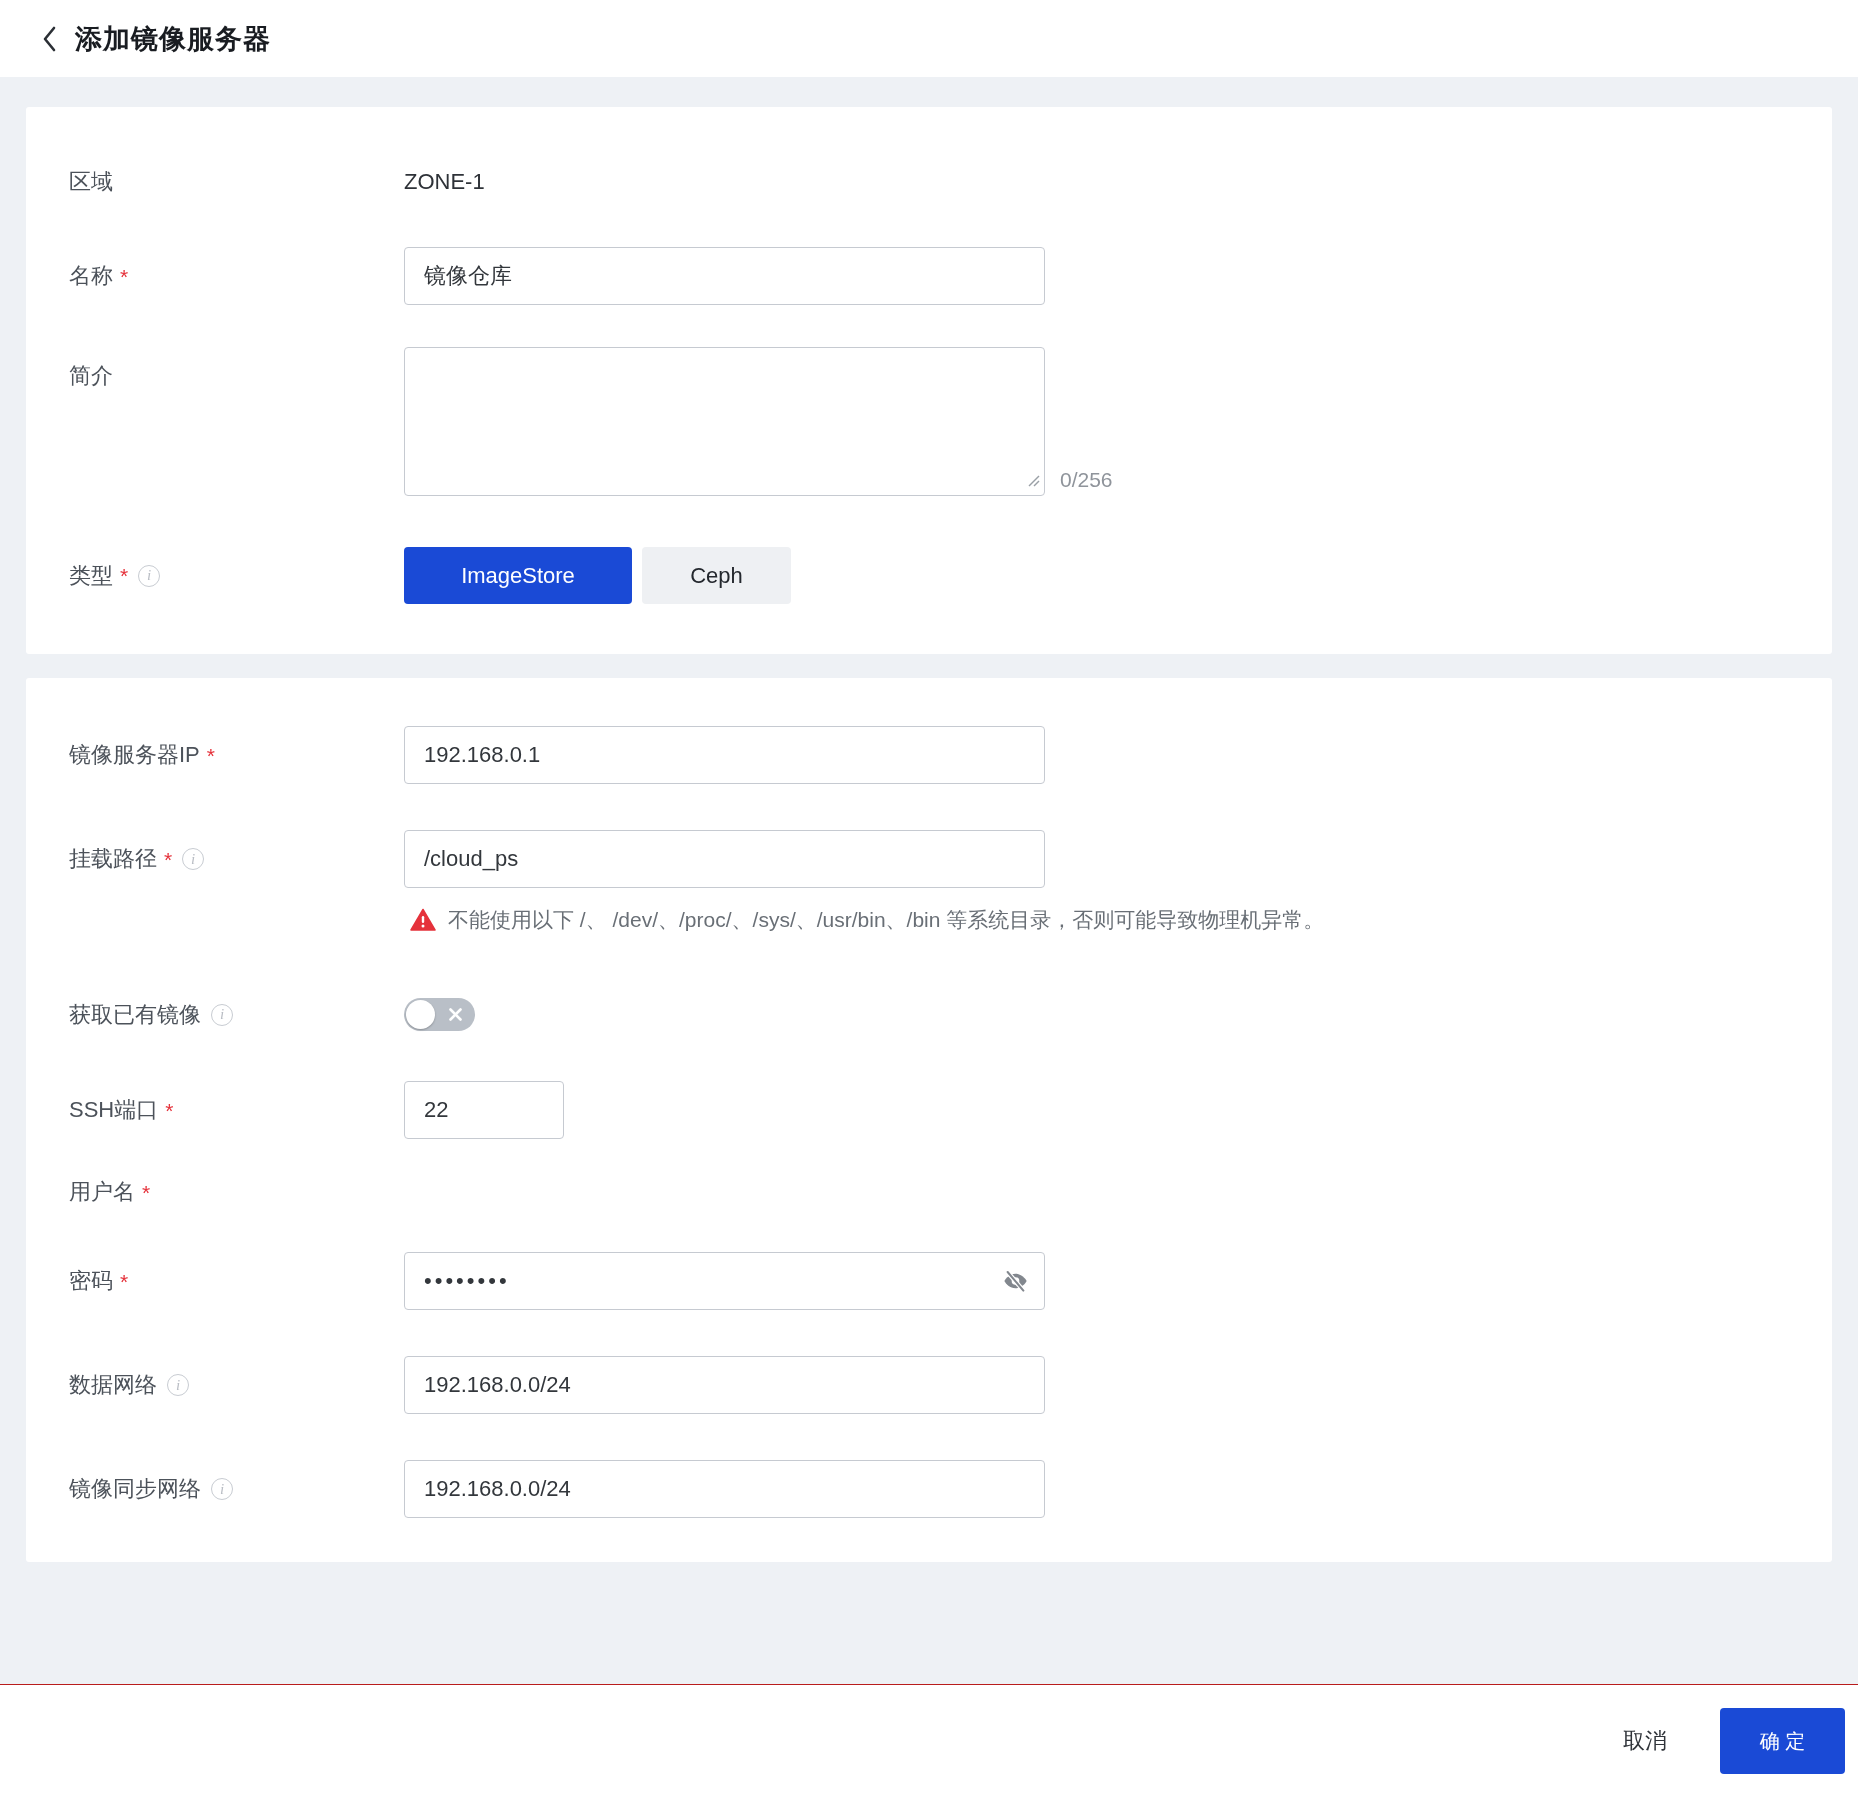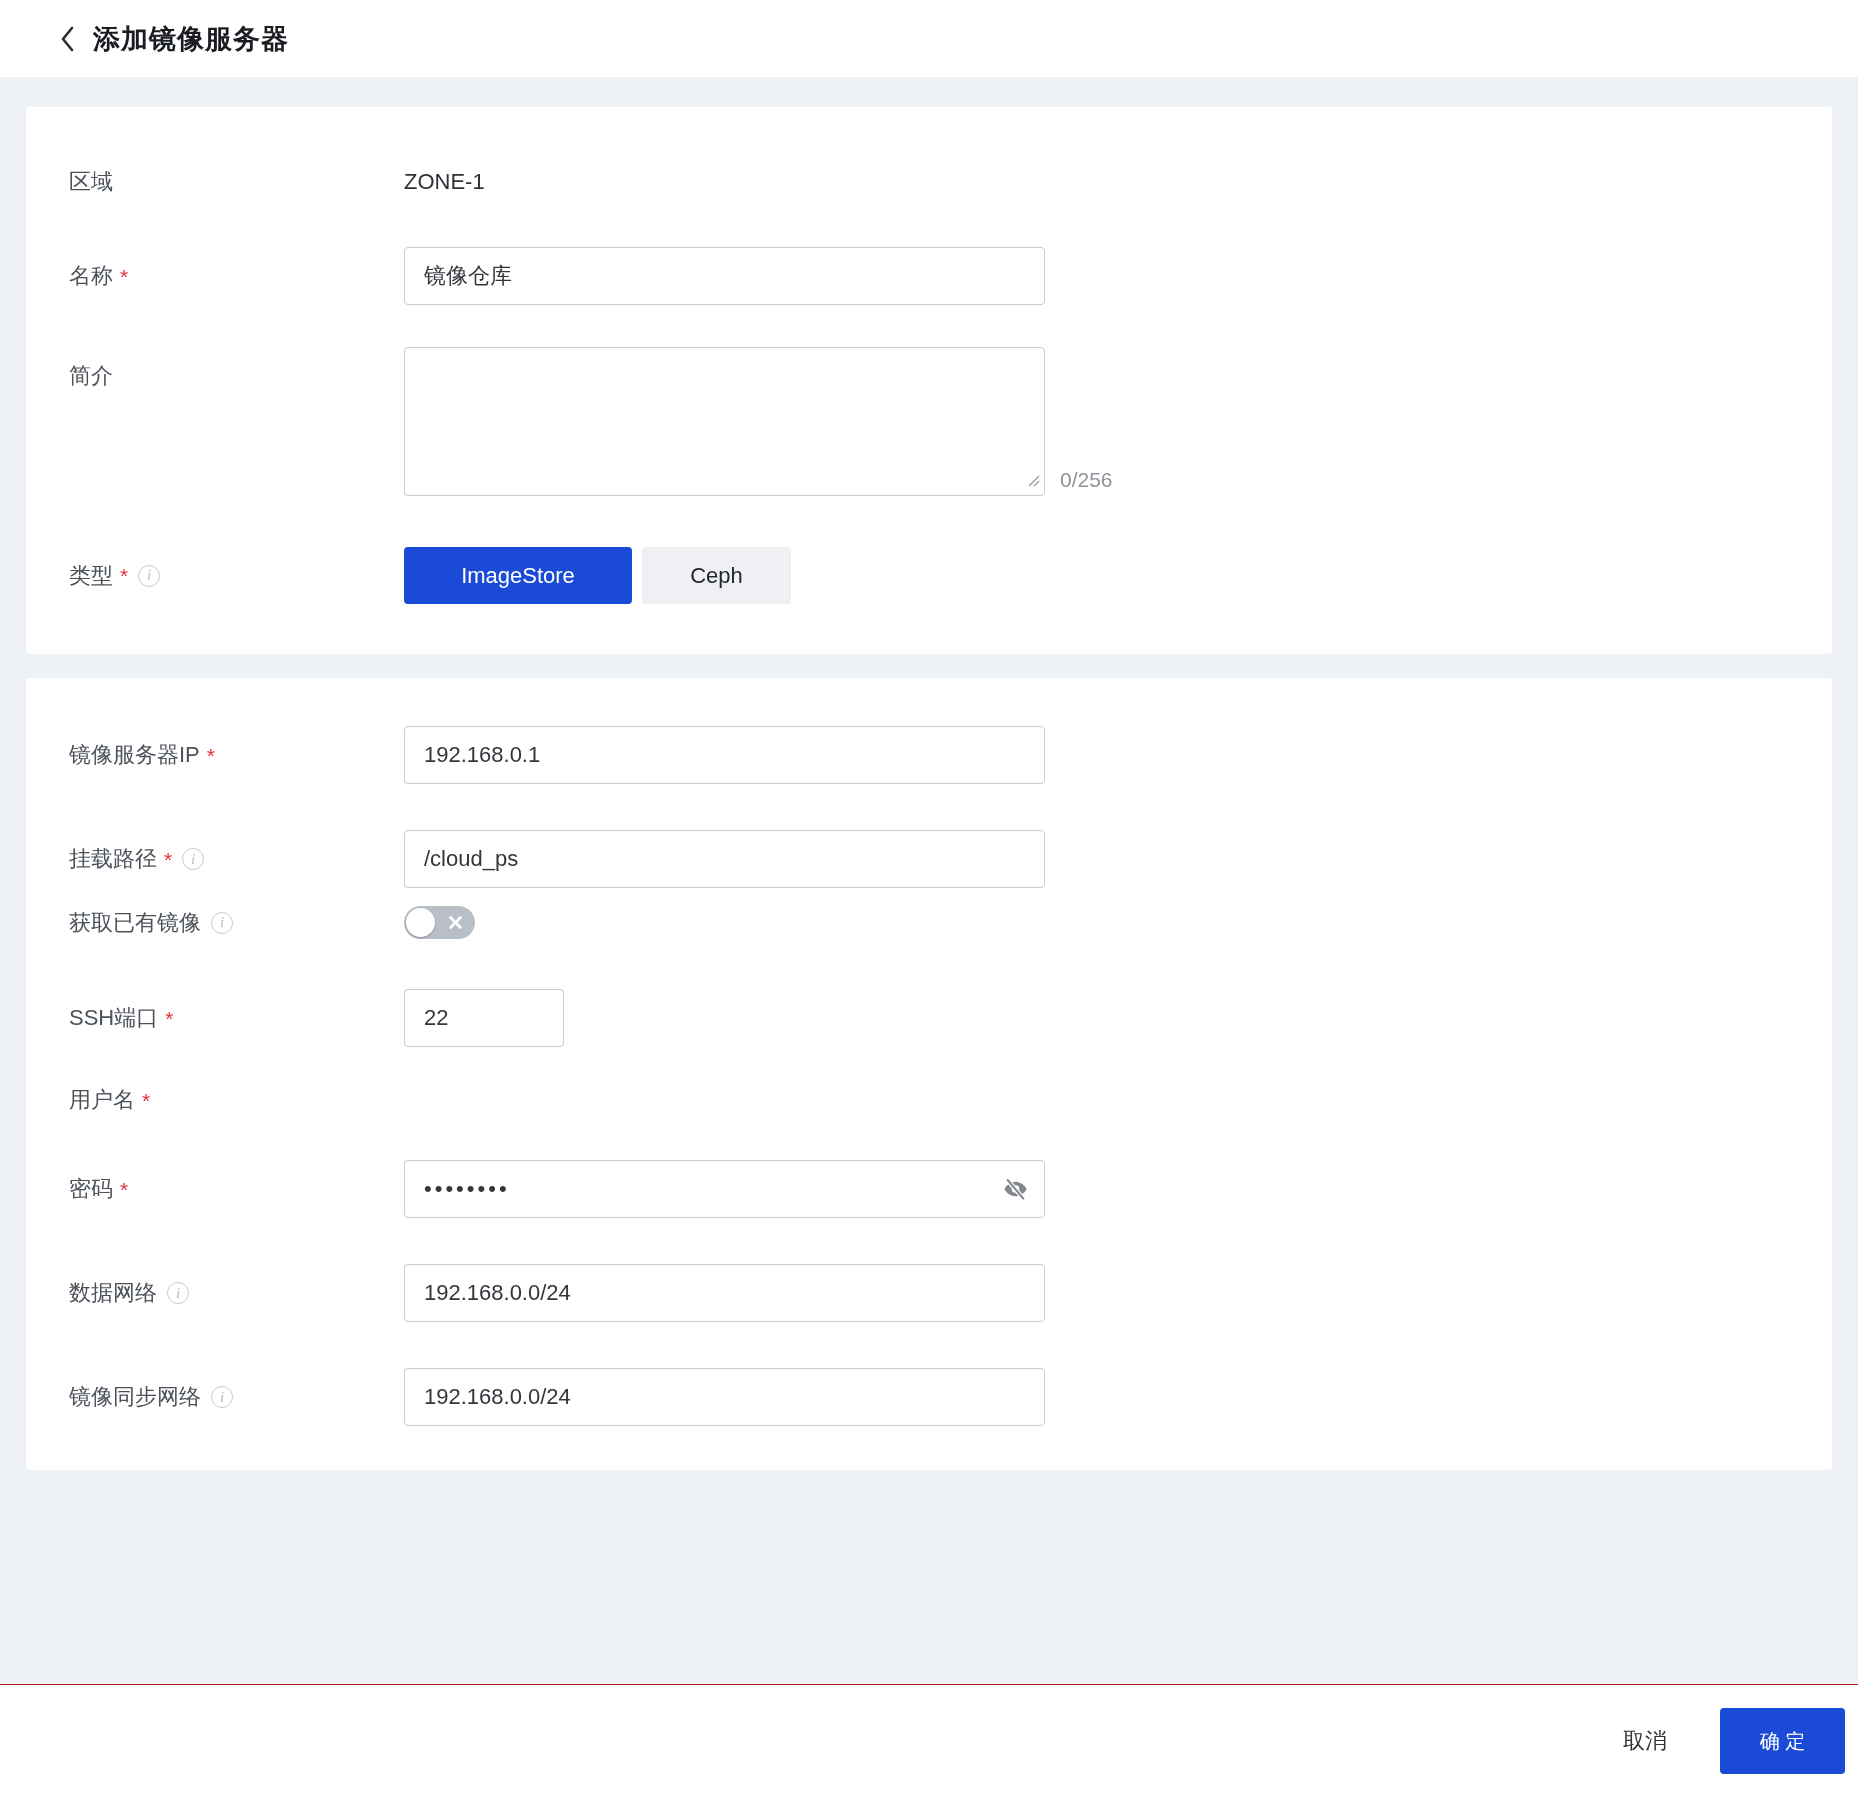--- a/index.html
+++ b/index.html
@@ -4,21 +4,21 @@
 <style>
   :root { --primary:#1a4ad6; --danger:#e5323b; }
   * { box-sizing:border-box; }
   html,body { margin:0; padding:0; }
   body {
     width:1858px; height:1797px; position:relative; overflow:hidden;
     background:#eef1f5; font-family:"Liberation Sans", sans-serif; color:#33373c;
   }
   
   .page-header {
-    height:77px; background:#fff; display:flex; align-items:center; padding-left:58px;
+    height:77px; background:#fff; display:flex; align-items:center; padding-left:40px;
   }
   .back-btn { background:none; border:none; padding:0; cursor:pointer; display:flex; align-items:center; }
   .page-title { font-size:27px; font-weight:700; color:#191c21; margin-left:15px; letter-spacing:1px; }
   
   .card { background:#fff; margin:0 26px; border-radius:3px; }
   .card-basic { margin-top:30px; padding:60px 0 50px 0; }
   .card-conn  { margin-top:24px; padding:48px 0 44px 0; }
   .form-row { display:flex; align-items:center; padding-left:43px; }
   .label-col {
     width:335px; flex-shrink:0; display:flex; align-items:center;
@@ -171,20 +171,30 @@
 
   <div class="form-row row-mount">
     <div class="label-col">
       <span>挂载路径</span>
       <span class="req">*</span>
       <span class="info-icon">i</span>
     </div>
     <input class="text-input" type="text" value="/cloud_ps" style="">
   </div>
 
+  <div class="warn-row">
+    <span style="display:flex;">
+      <svg width="26" height="24" viewBox="0 0 26 24">
+        <path d="M13 1.5 L25 22 H1 Z" fill="#e5323b" stroke="#e5323b" stroke-width="1.5" stroke-linejoin="round"></path>
+        <rect x="11.8" y="8" width="2.4" height="7" rx="1.2" fill="#fff"></rect>
+        <circle cx="13" cy="18" r="1.5" fill="#fff"></circle>
+      </svg>
+    </span>
+    <span class="warn-text">不能使用以下 /、 /dev/、/proc/、/sys/、/usr/bin、/bin 等系统目录，否则可能导致物理机异常。</span>
+  </div>
 
   <div class="form-row row-toggle">
     <div class="label-col">
       <span>获取已有镜像</span>
       <span class="info-icon">i</span>
     </div>
     <button class="toggle" aria-checked="false">
       <span class="toggle-knob"></span>
       <span class="toggle-x" style="display:flex;">
         <svg width="15" height="15" viewBox="0 0 15 15">

